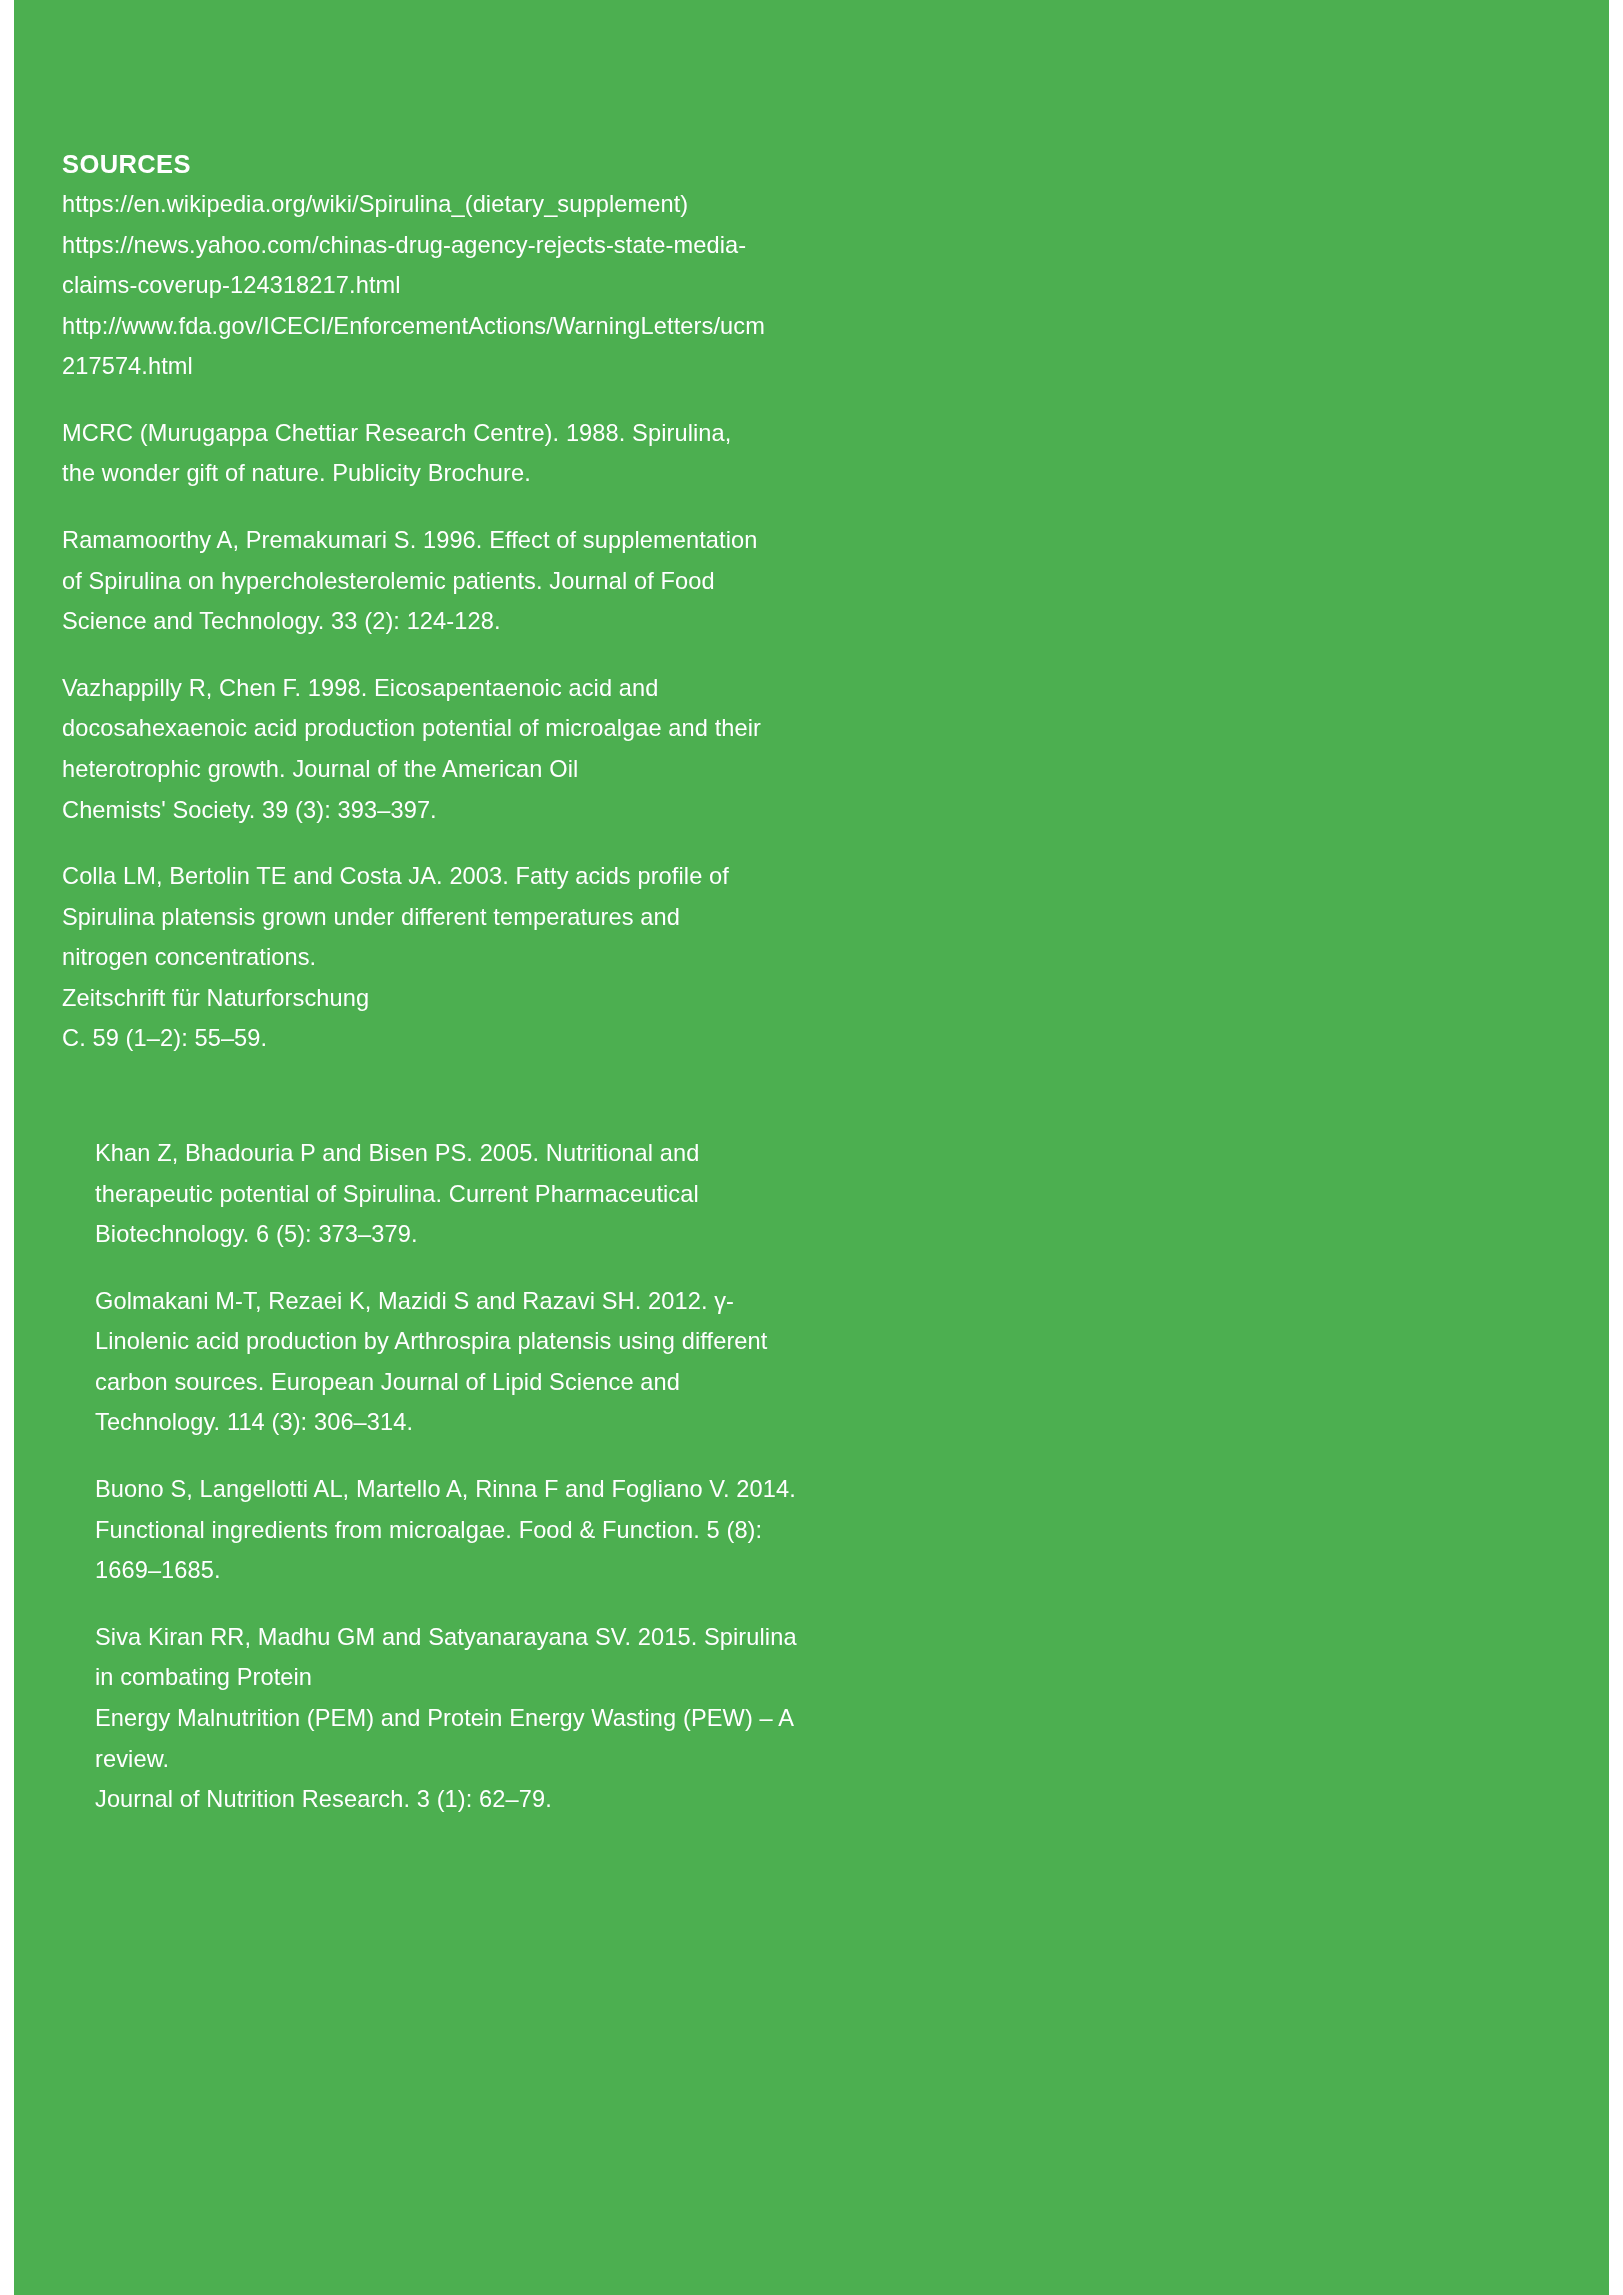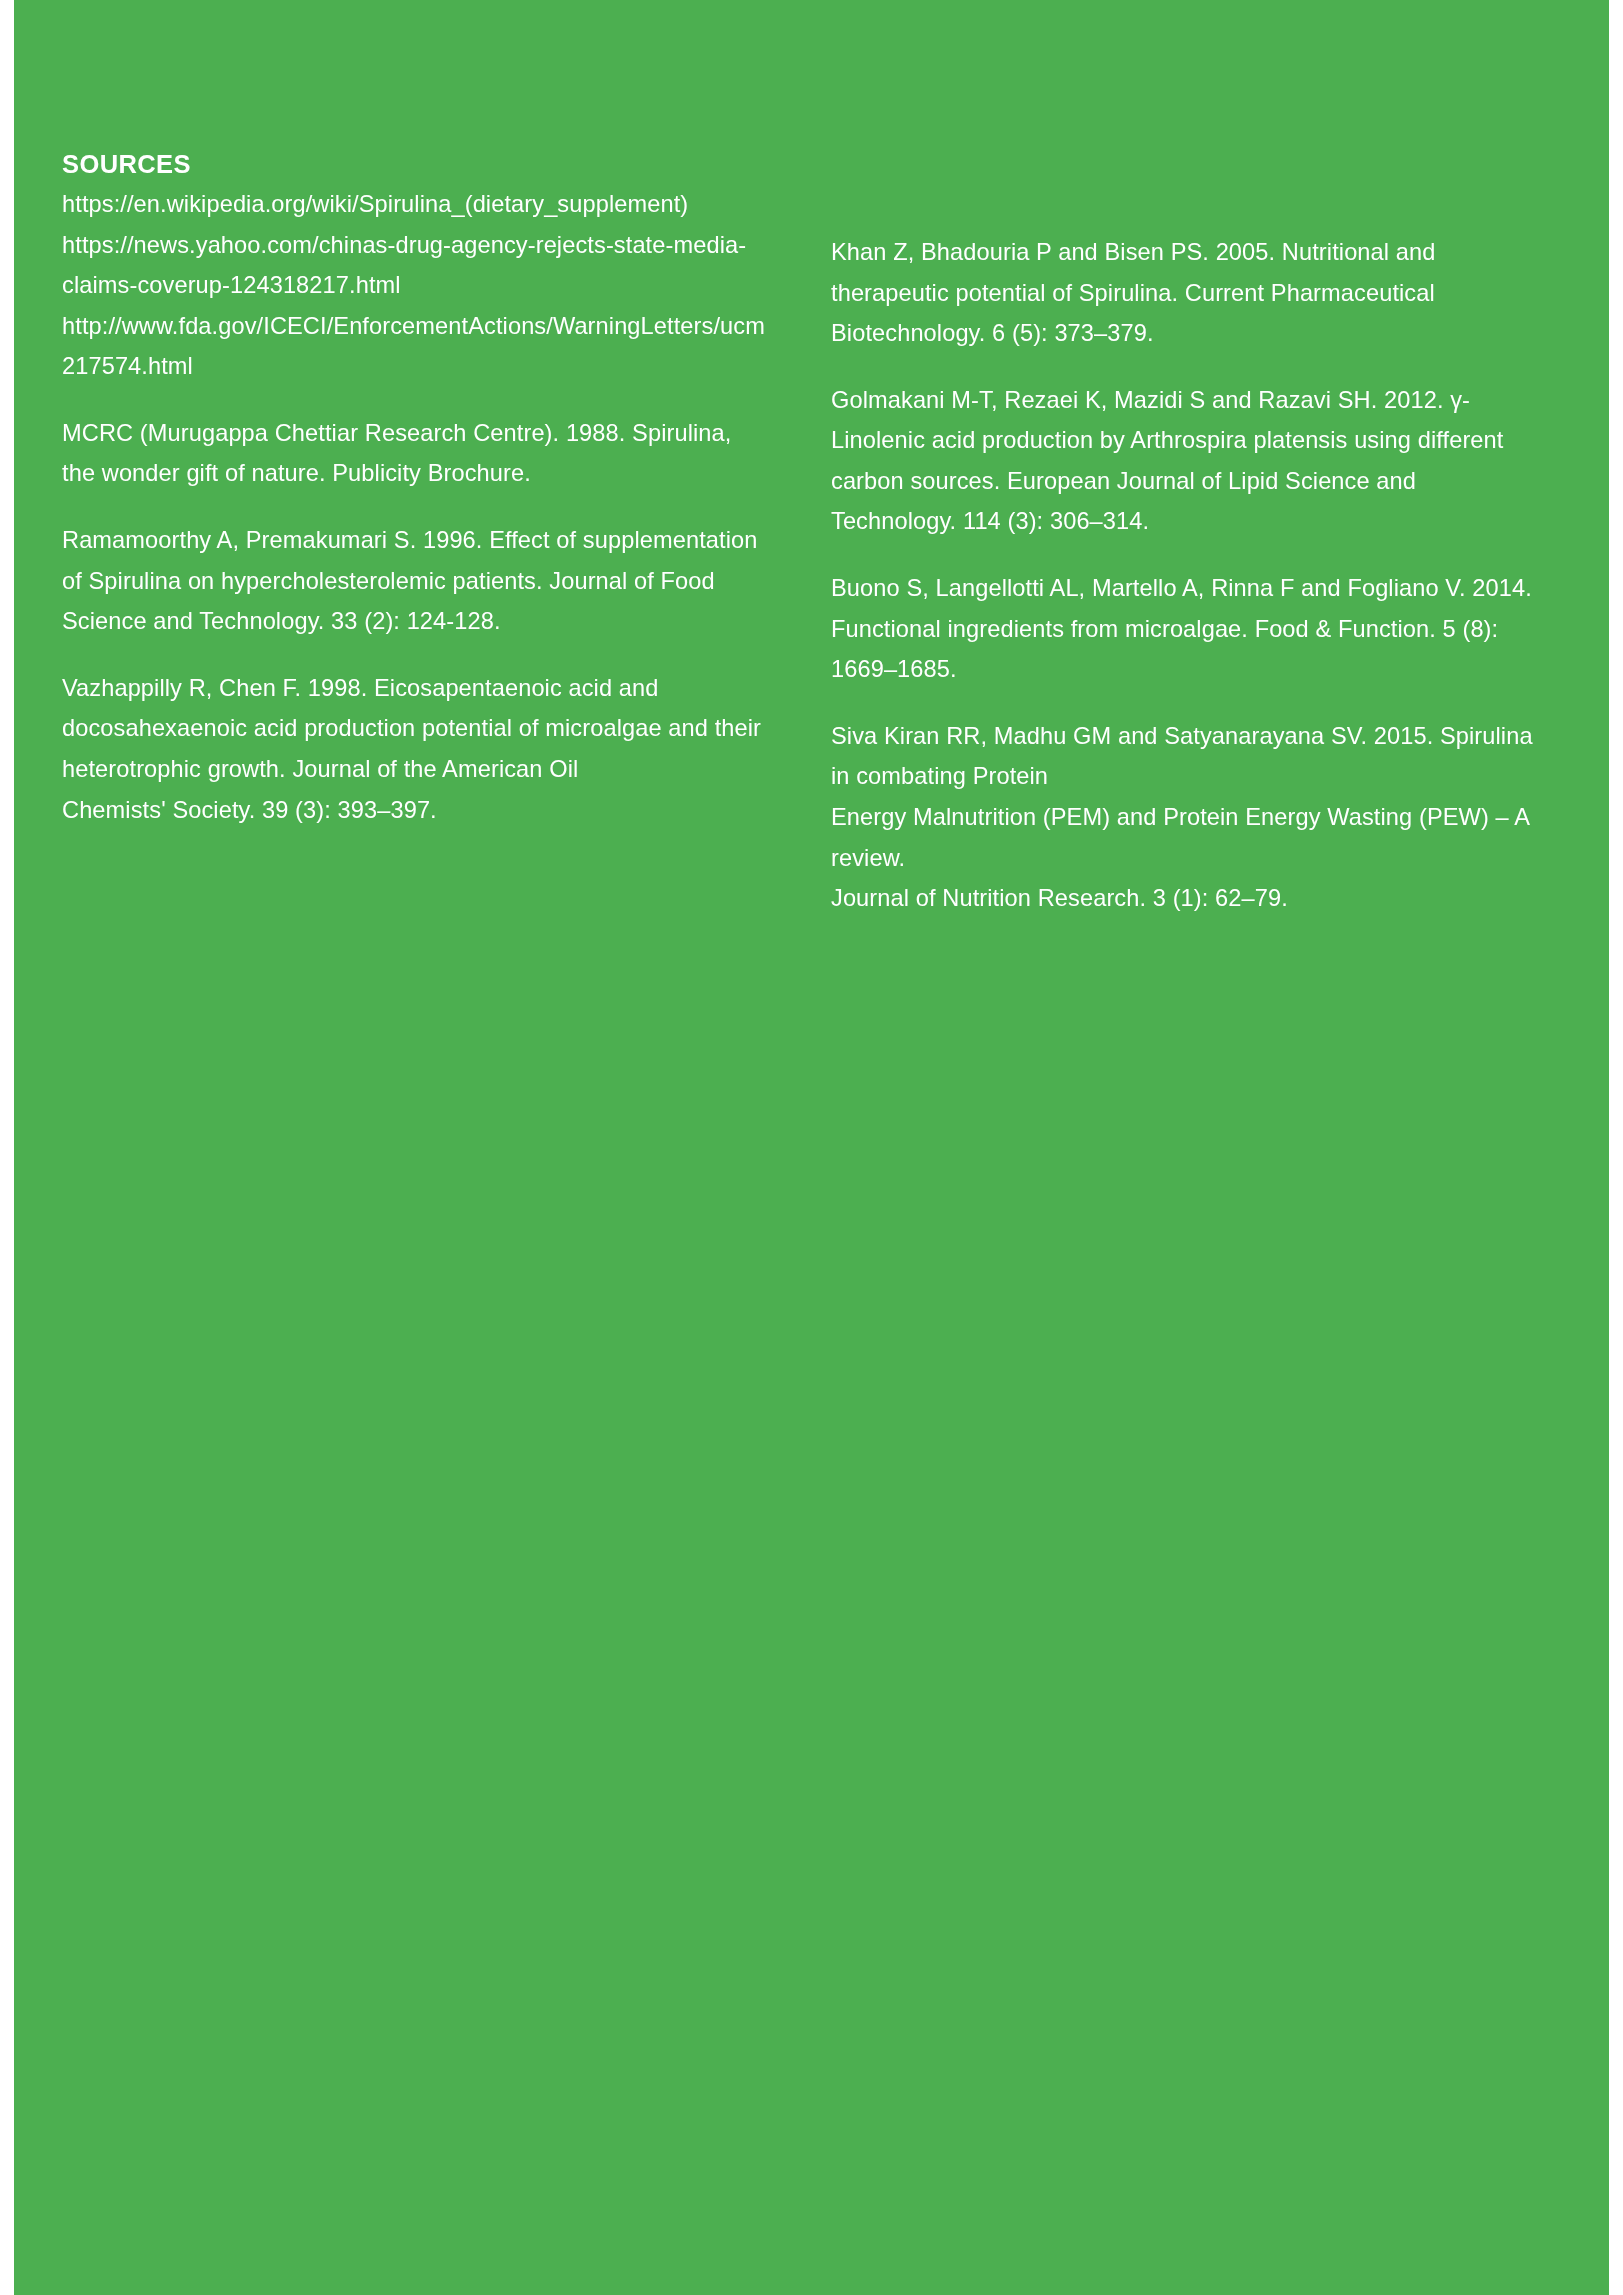--- a/index.html
+++ b/index.html
@@ -38,21 +38,21 @@
   .sources-heading {
     font-size: 25.5px;
     font-weight: bold;
     color: #ffffff;
     letter-spacing: 0.4px;
     line-height: 1.35;
     margin: 0 0 2.6px 0;
   }
   .columns {
     display: flex;
-    flex-direction: row;
+    flex-direction: column;
     width: 1485px;
   }
   .col {
     width: 736px;
     box-sizing: border-box;
   }
   .col-left {
     padding-right: 33px;
   }
   .col-right {
@@ -88,20 +88,23 @@
 
     <div class="columns">
       <div class="col col-left">
         <div class="entry links">https://en.wikipedia.org/wiki/Spirulina_(dietary_supplement)
 https://news.yahoo.com/chinas-drug-agency-rejects-state-media-claims-coverup-124318217.html
 http://www.fda.gov/ICECI/EnforcementActions/WarningLetters/ucm217574.html</div>
         <div class="entry">MCRC (Murugappa Chettiar Research Centre). 1988. Spirulina, the wonder gift of nature. Publicity Brochure.</div>
         <div class="entry">Ramamoorthy A, Premakumari S. 1996. Effect of supplementation of Spirulina on hypercholesterolemic patients. Journal of Food Science and Technology. 33 (2): 124-128.</div>
         <div class="entry">Vazhappilly R, Chen F. 1998. Eicosapentaenoic acid and docosahexaenoic acid production potential of microalgae and their heterotrophic growth. Journal of the American Oil
 Chemists' Society. 39 (3): 393–397.</div>
+        <div class="entry">Colla LM, Bertolin TE and Costa JA. 2003. Fatty acids profile of Spirulina platensis grown under different temperatures and nitrogen concentrations.
+Zeitschrift für Naturforschung
+C. 59 (1–2): 55–59.</div>
       </div>
 
       <div class="col col-right">
         <div class="col-right-spacer"></div>
         <div class="entry">Khan Z, Bhadouria P and Bisen PS. 2005. Nutritional and therapeutic potential of Spirulina. Current Pharmaceutical Biotechnology. 6 (5): 373–379.</div>
         <div class="entry">Golmakani M-T, Rezaei K, Mazidi S and Razavi SH. 2012. γ-Linolenic acid production by Arthrospira platensis using different carbon sources. European Journal of Lipid Science and Technology. 114 (3): 306–314.</div>
         <div class="entry">Buono S, Langellotti AL, Martello A, Rinna F and Fogliano V. 2014. Functional ingredients from microalgae. Food &amp; Function. 5 (8): 1669–1685.</div>
         <div class="entry tight">Siva Kiran RR, Madhu GM and Satyanarayana SV. 2015. Spirulina in combating Protein
 Energy Malnutrition (PEM) and Protein Energy Wasting (PEW) – A review.
 Journal of Nutrition Research. 3 (1): 62–79.</div>

